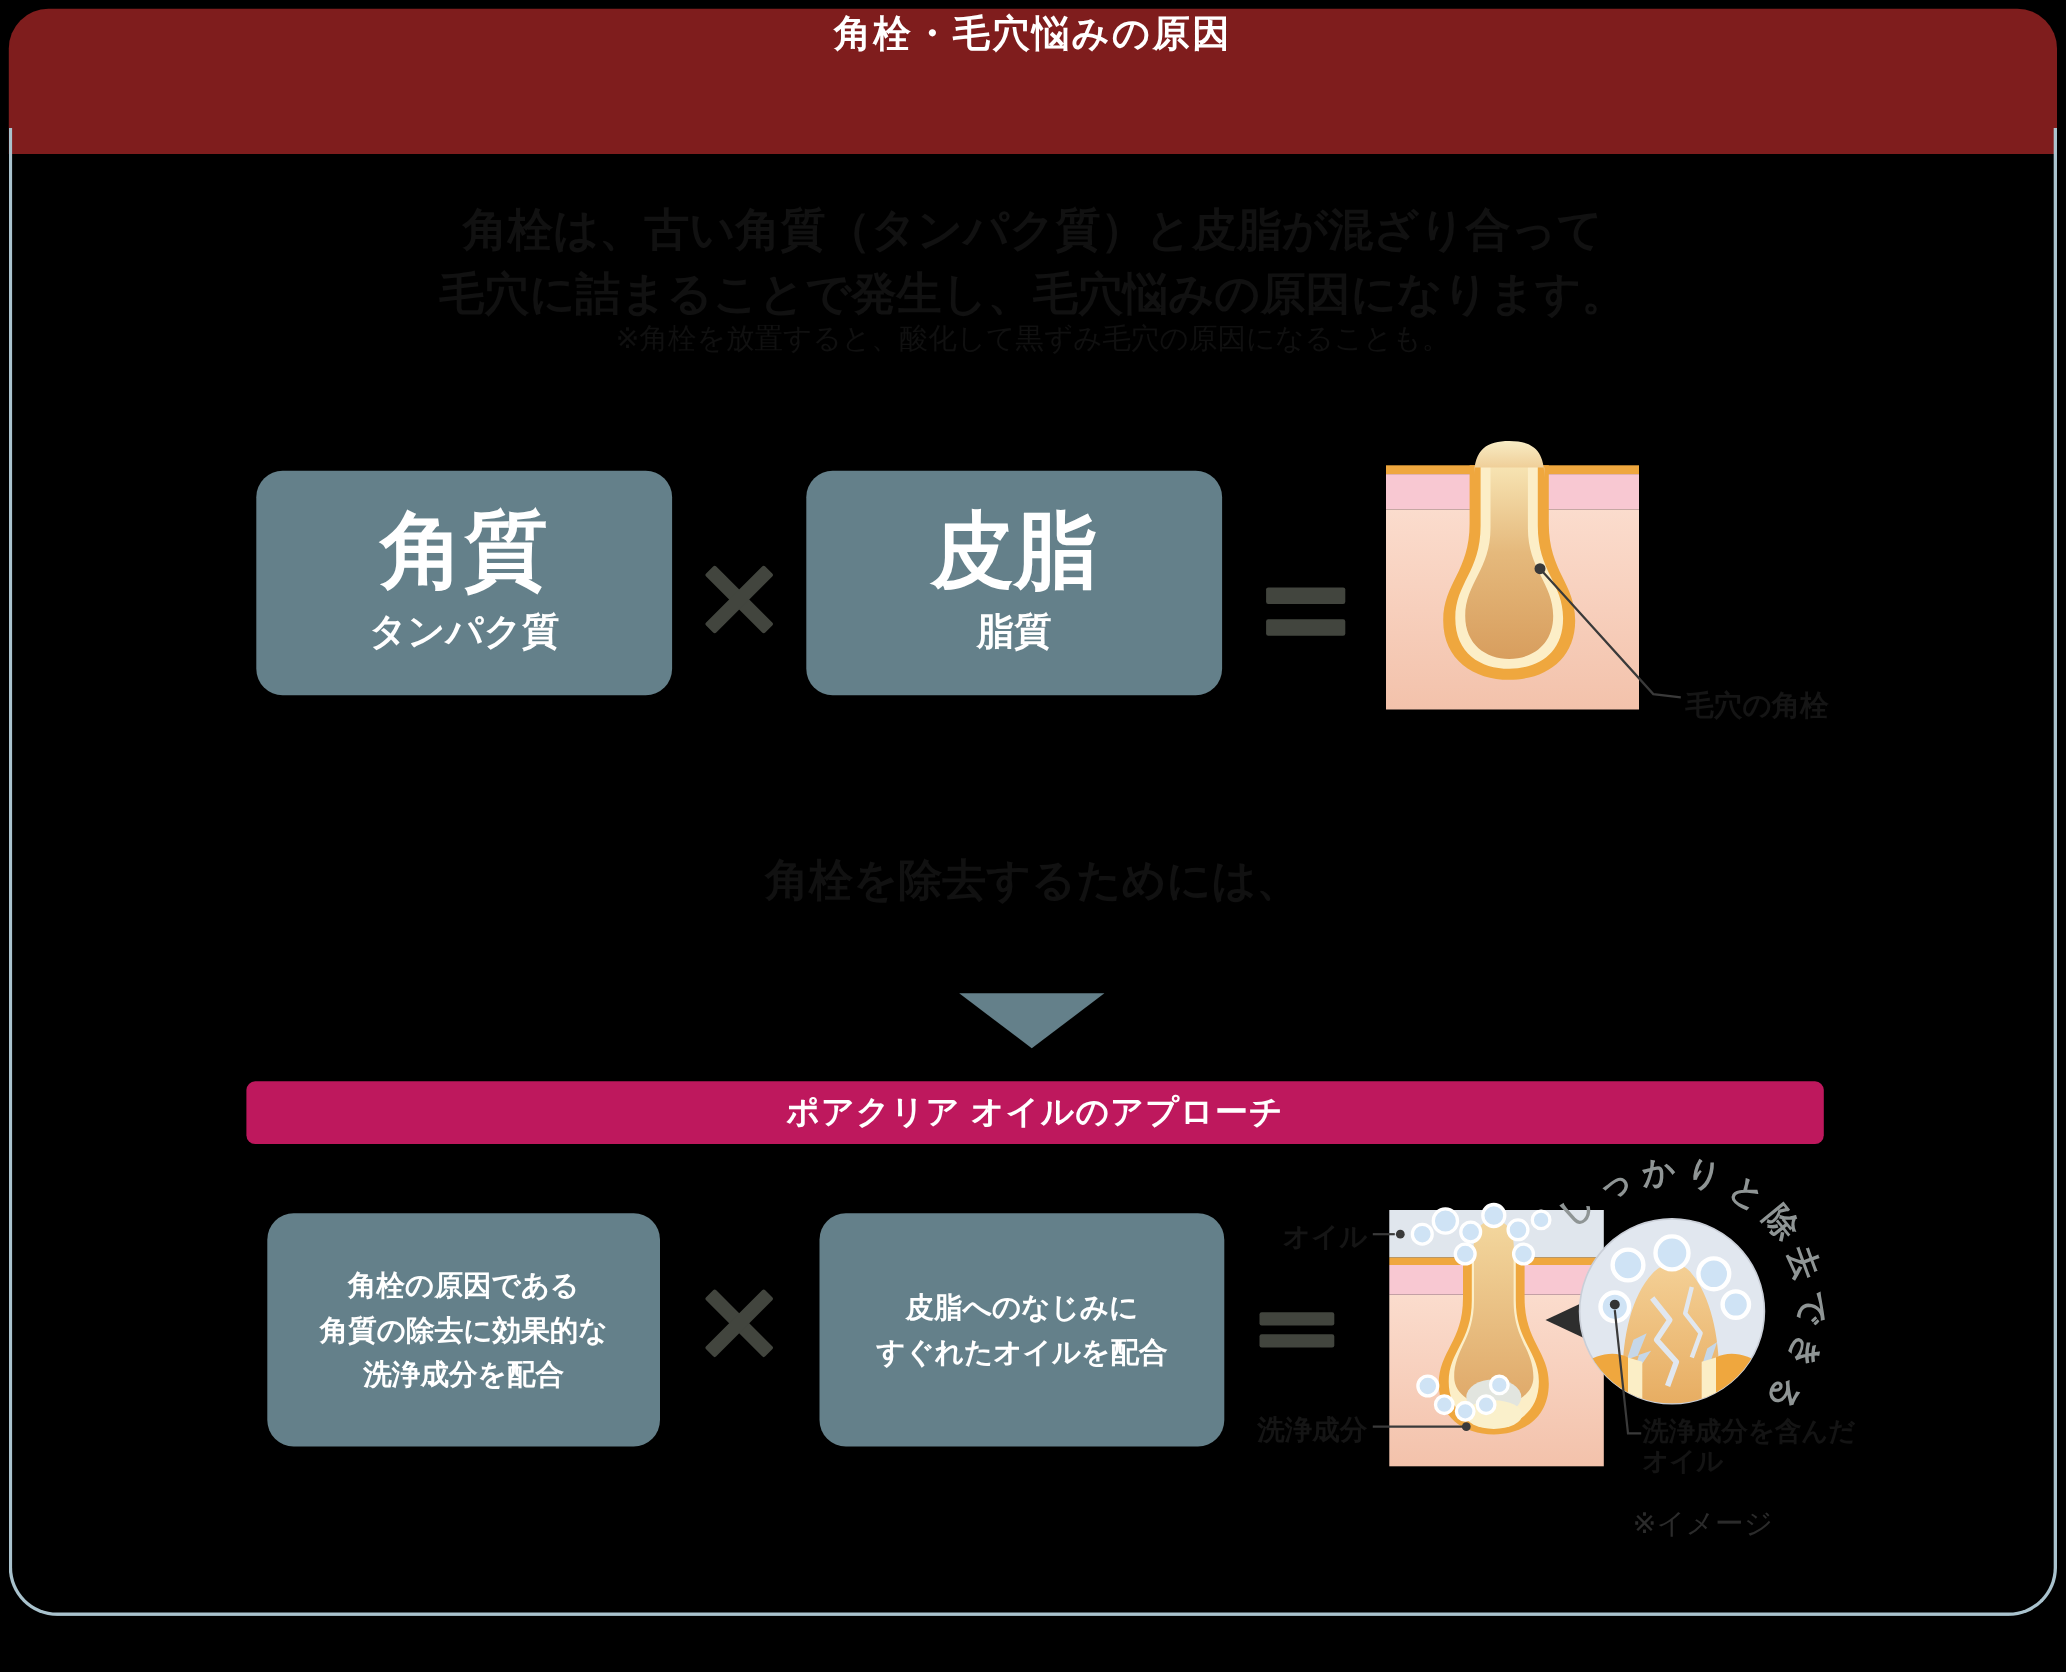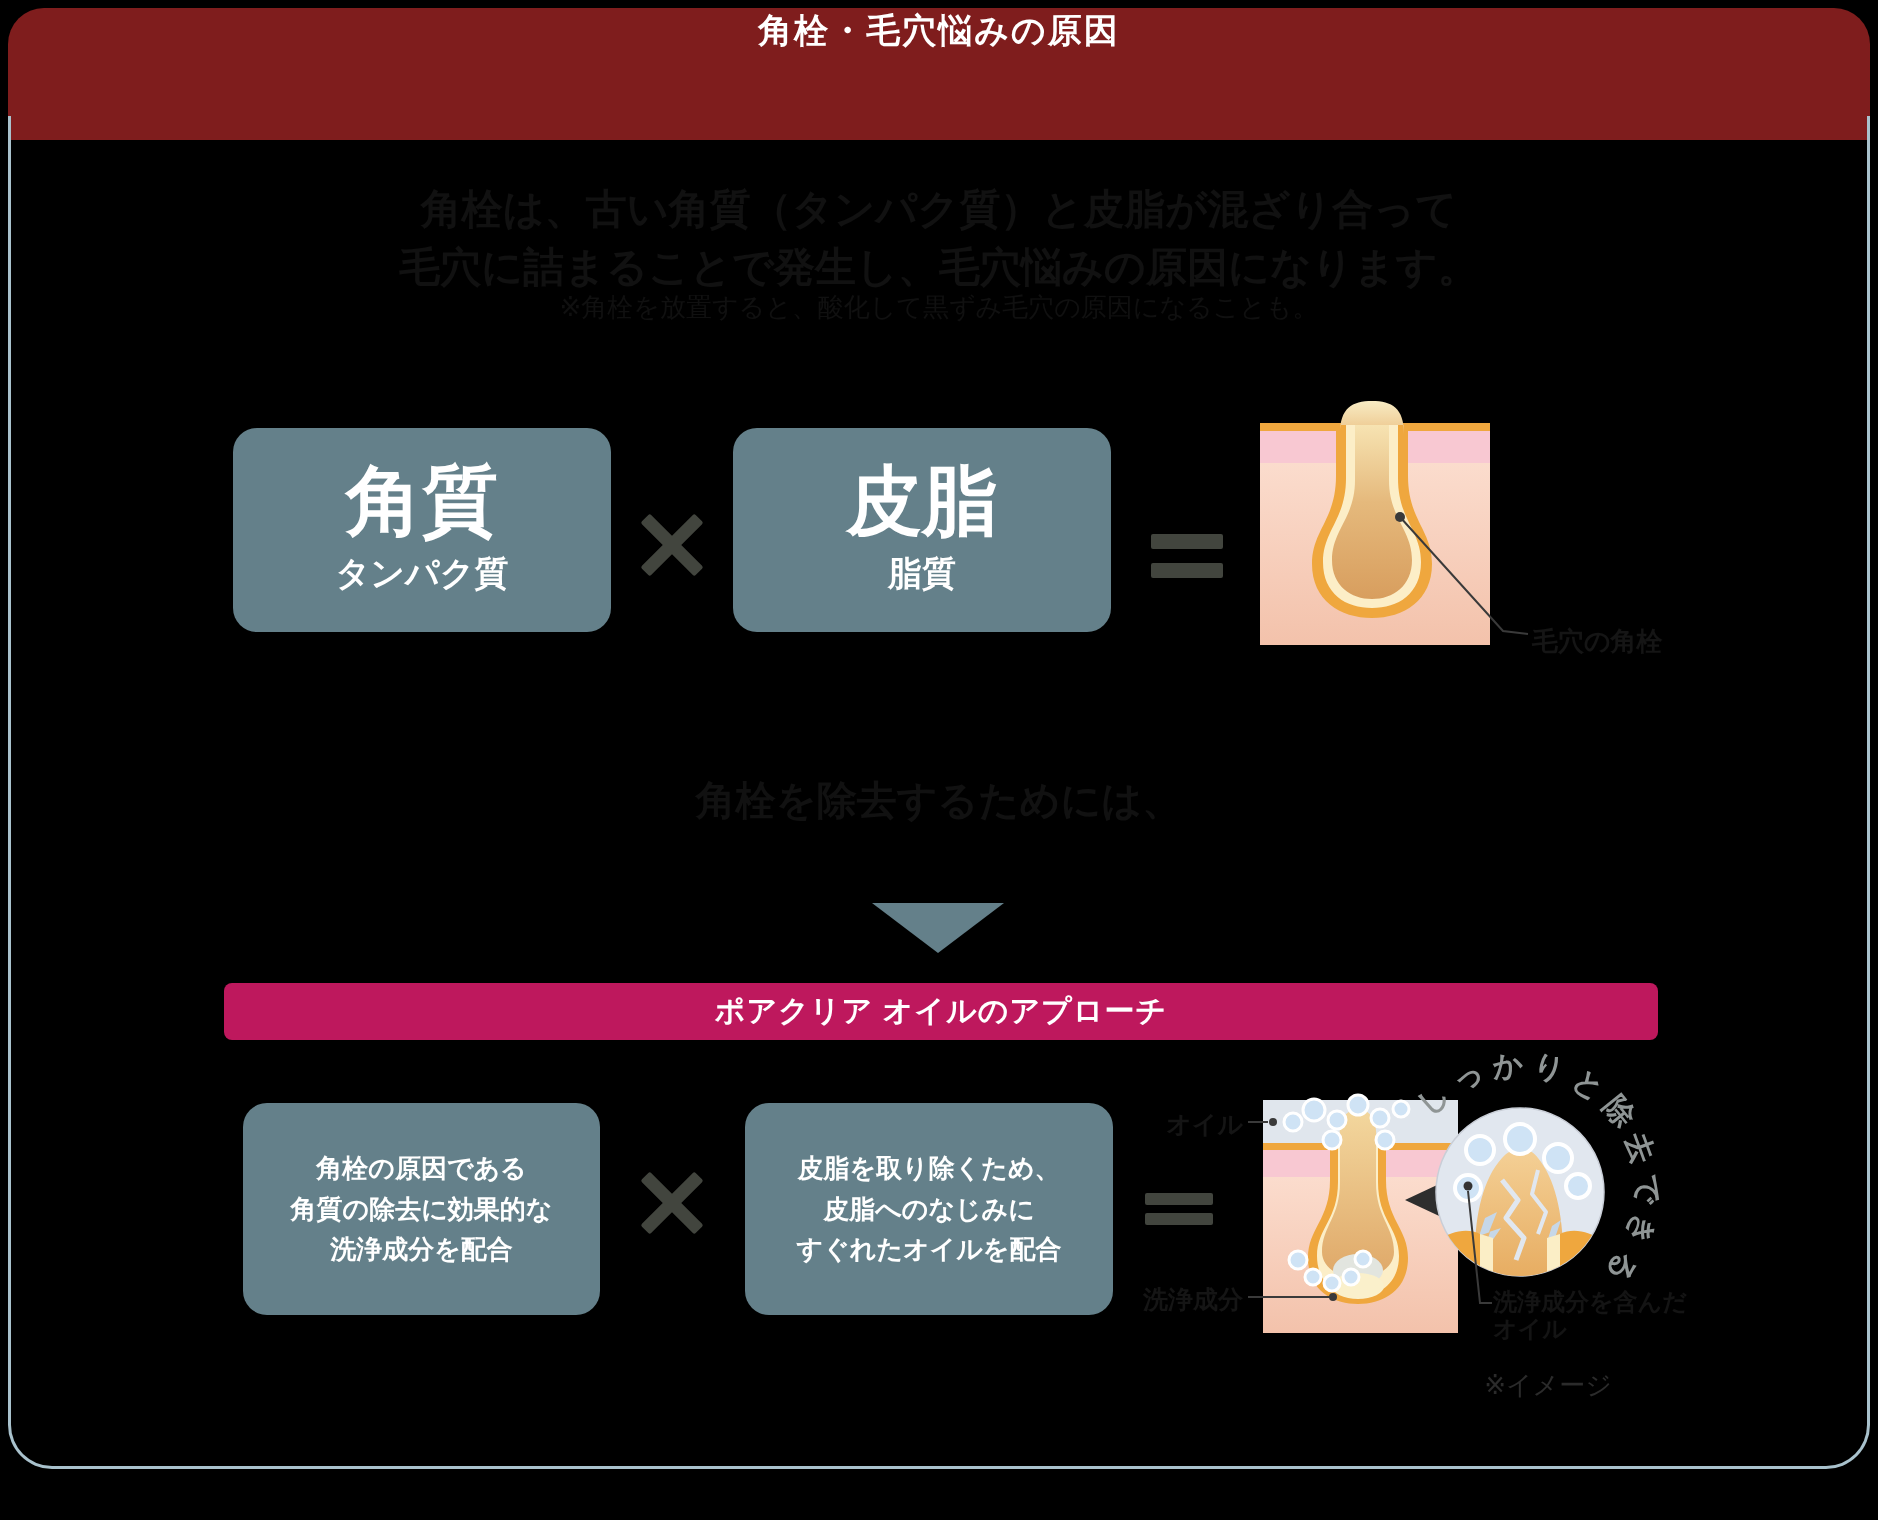--- a/index.html
+++ b/index.html
@@ -128,21 +128,20 @@
   <div class="abs tealbox box-r2 b3">
     <div>角栓の原因である</div>
     <div>角質の除去に効果的な</div>
     <div>洗浄成分を配合</div>
   </div>
   <div class="abs mult m2">
       <span class="d1"></span>
       <span class="d2"></span>
     </div>
   <div class="abs tealbox box-r2 b4">
-    <div>皮脂を取り除くため、</div>
     <div>皮脂へのなじみに</div>
     <div>すぐれたオイルを配合</div>
   </div>
   <div class="abs eq e2">
       <span class="b"></span>
       <span class="b t2"></span>
     </div>
 
   <svg class="abs" style="left:1180px;top:1060px;" width="520" height="350" viewBox="0 0 520 350">
     <defs>

